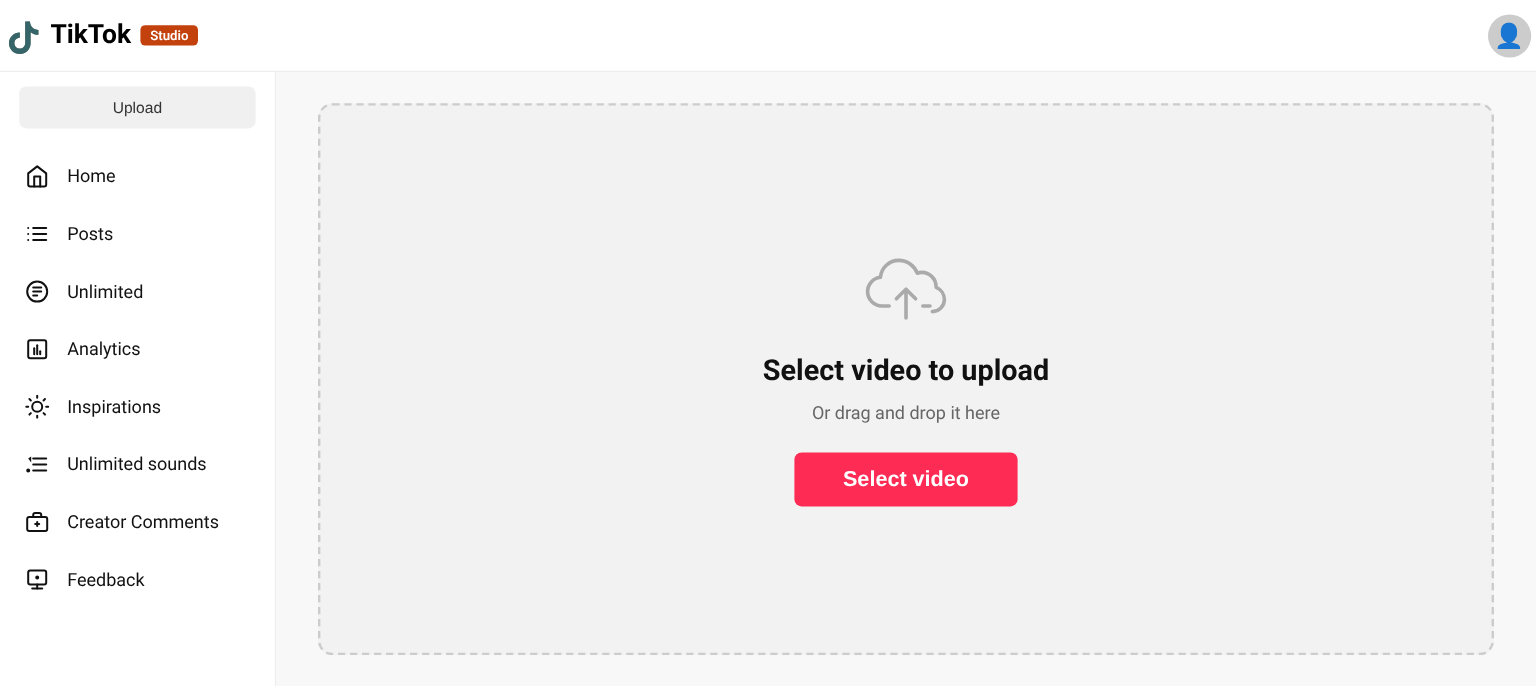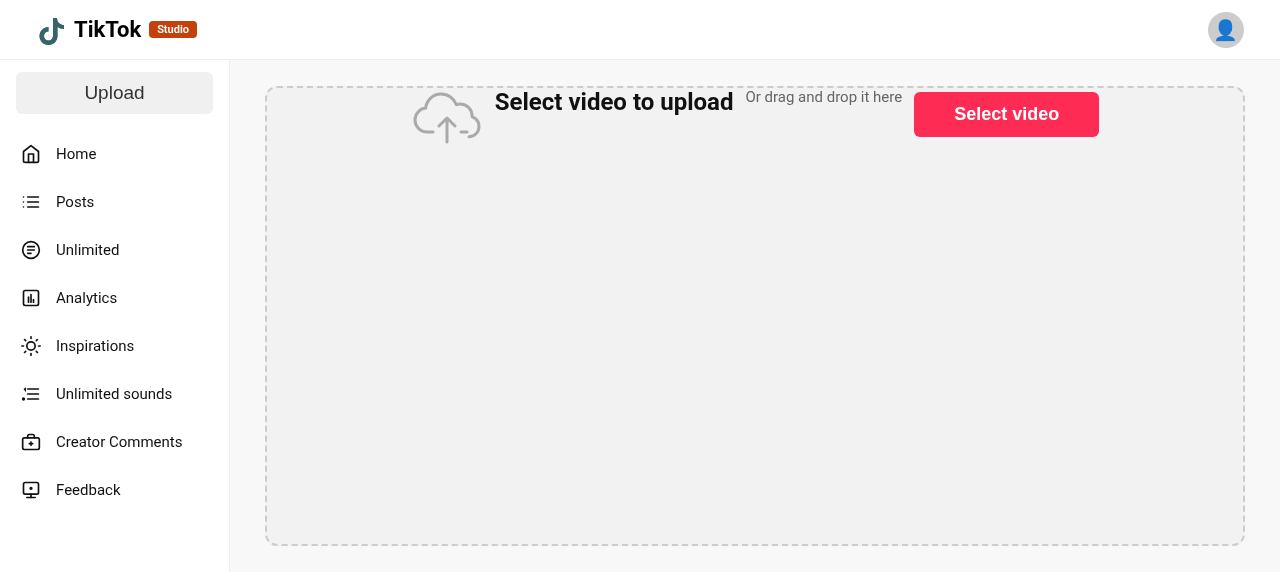--- a/index.html
+++ b/index.html
@@ -3,21 +3,21 @@
   <meta charset="utf-8">
   <style>
     * { margin: 0; padding: 0; box-sizing: border-box; }
     body { font-family: -apple-system, BlinkMacSystemFont, 'Segoe UI', Roboto, sans-serif; background: #fff; display: flex; flex-direction: column; height: 572px; width: 1280px; overflow: hidden; }
 
     
     .header {
       display: flex;
       align-items: center;
       justify-content: space-between;
-      padding: 0 36px;
+      padding: 0 4px;
       height: 60px;
       border-bottom: 1px solid #eee;
       flex-shrink: 0;
     }
     .header-left {
       display: flex;
       align-items: center;
       gap: 8px;
     }
     .tiktok-logo {
@@ -67,21 +67,21 @@
       flex-direction: column;
       padding: 12px 0;
       flex-shrink: 0;
     }
     .upload-btn {
       margin: 0 16px 16px 16px;
       background: #f0f0f0;
       border: none;
       border-radius: 6px;
       padding: 10px 0;
-      font-size: 19px;
+      font-size: 13px;
       font-weight: 500;
       color: #333;
       cursor: pointer;
       width: calc(100% - 32px);
     }
     .nav-item {
       display: flex;
       align-items: center;
       gap: 14px;
       padding: 13px 20px;
@@ -113,22 +113,22 @@
       padding: 20px;
     }
     .upload-area {
       background: #f2f2f2;
       border: 2px dashed #ccc;
       border-radius: 12px;
       width: 100%;
       max-width: 980px;
       height: 460px;
       display: flex;
-      flex-direction: row;
-      align-items: flex-start;
+      flex-direction: column;
+      align-items: center;
       justify-content: center;
       gap: 12px;
     }
     .cloud-icon {
       color: #aaa;
       margin-bottom: 8px;
     }
     .upload-title {
       font-size: 24px;
       font-weight: 700;

